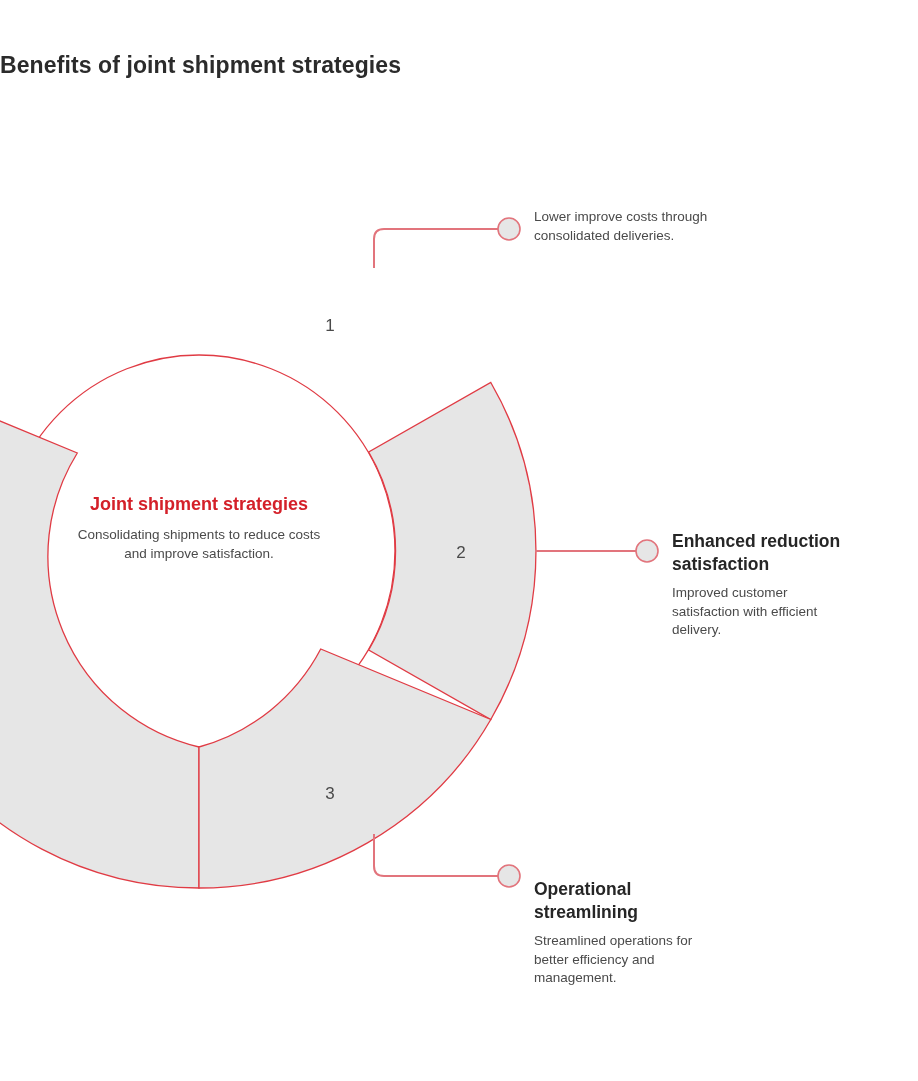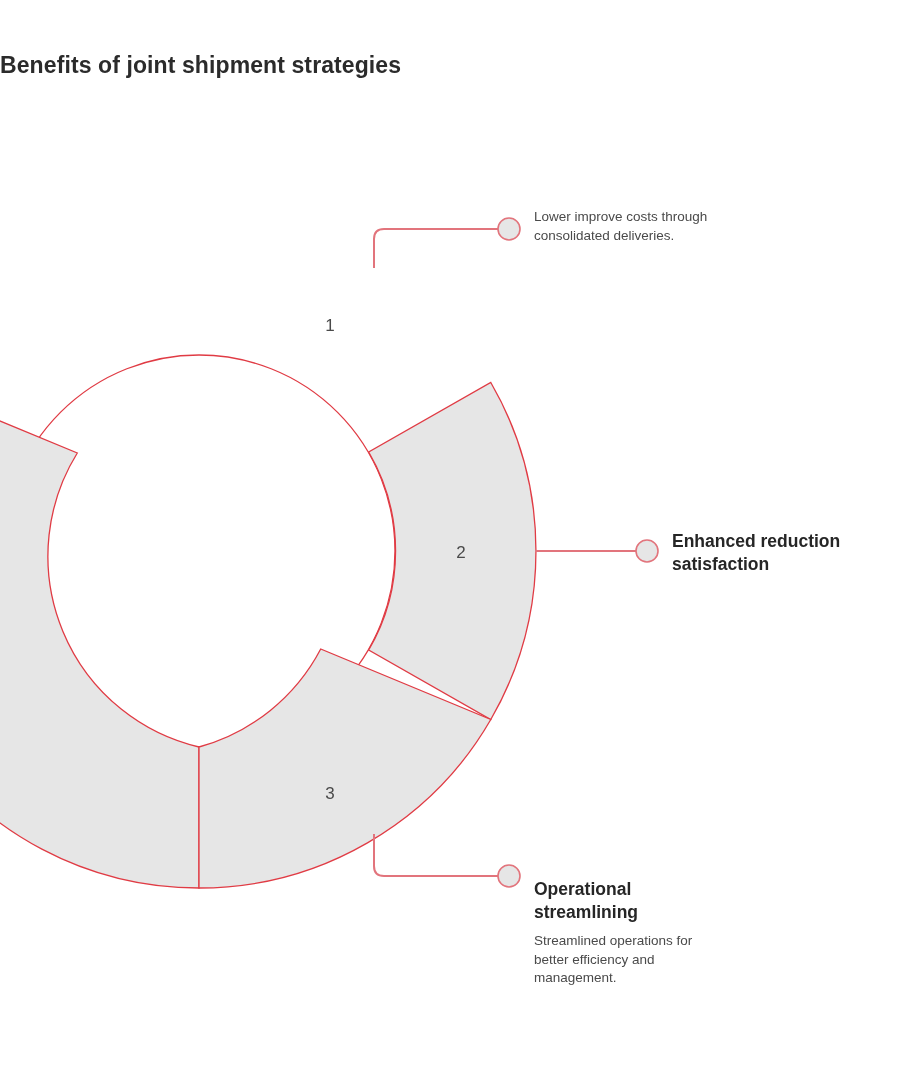--- a/index.html
+++ b/index.html
@@ -111,29 +111,36 @@
     <path d="M 374 268 L 374 239 Q 374 229 384 229 L 498 229" fill="none" stroke="#e2747c" stroke-width="2"></path>
     <circle cx="509" cy="229" r="11" fill="#e6e6e6" stroke="#e2747c" stroke-width="1.6"></circle>
 
     <path d="M 535 551 L 636 551" fill="none" stroke="#e2747c" stroke-width="2"></path>
     <circle cx="647" cy="551" r="11" fill="#e6e6e6" stroke="#e2747c" stroke-width="1.6"></circle>
 
     <path d="M 374 834 L 374 866 Q 374 876 384 876 L 498 876" fill="none" stroke="#e2747c" stroke-width="2"></path>
     <circle cx="509" cy="876" r="11" fill="#e6e6e6" stroke="#e2747c" stroke-width="1.6"></circle>
   </svg>
 
+  <div class="center-block">
+    <p class="center-title">Joint shipment strategies</p>
+    <p class="center-desc">Consolidating shipments to reduce costs and improve satisfaction.</p>
+  </div>
 
   <div class="callout" id="callout-1">
     <p class="callout-desc">Lower improve costs through
 consolidated deliveries.</p>
   </div>
 
   <div class="callout" id="callout-2">
     <p class="callout-title">Enhanced reduction
 satisfaction</p>
+    <p class="callout-desc">Improved customer
+satisfaction with efficient
+delivery.</p>
   </div>
 
   <div class="callout" id="callout-3">
     <p class="callout-title">Operational
 streamlining</p>
     <p class="callout-desc">Streamlined operations for
 better efficiency and
 management.</p>
   </div>
 

